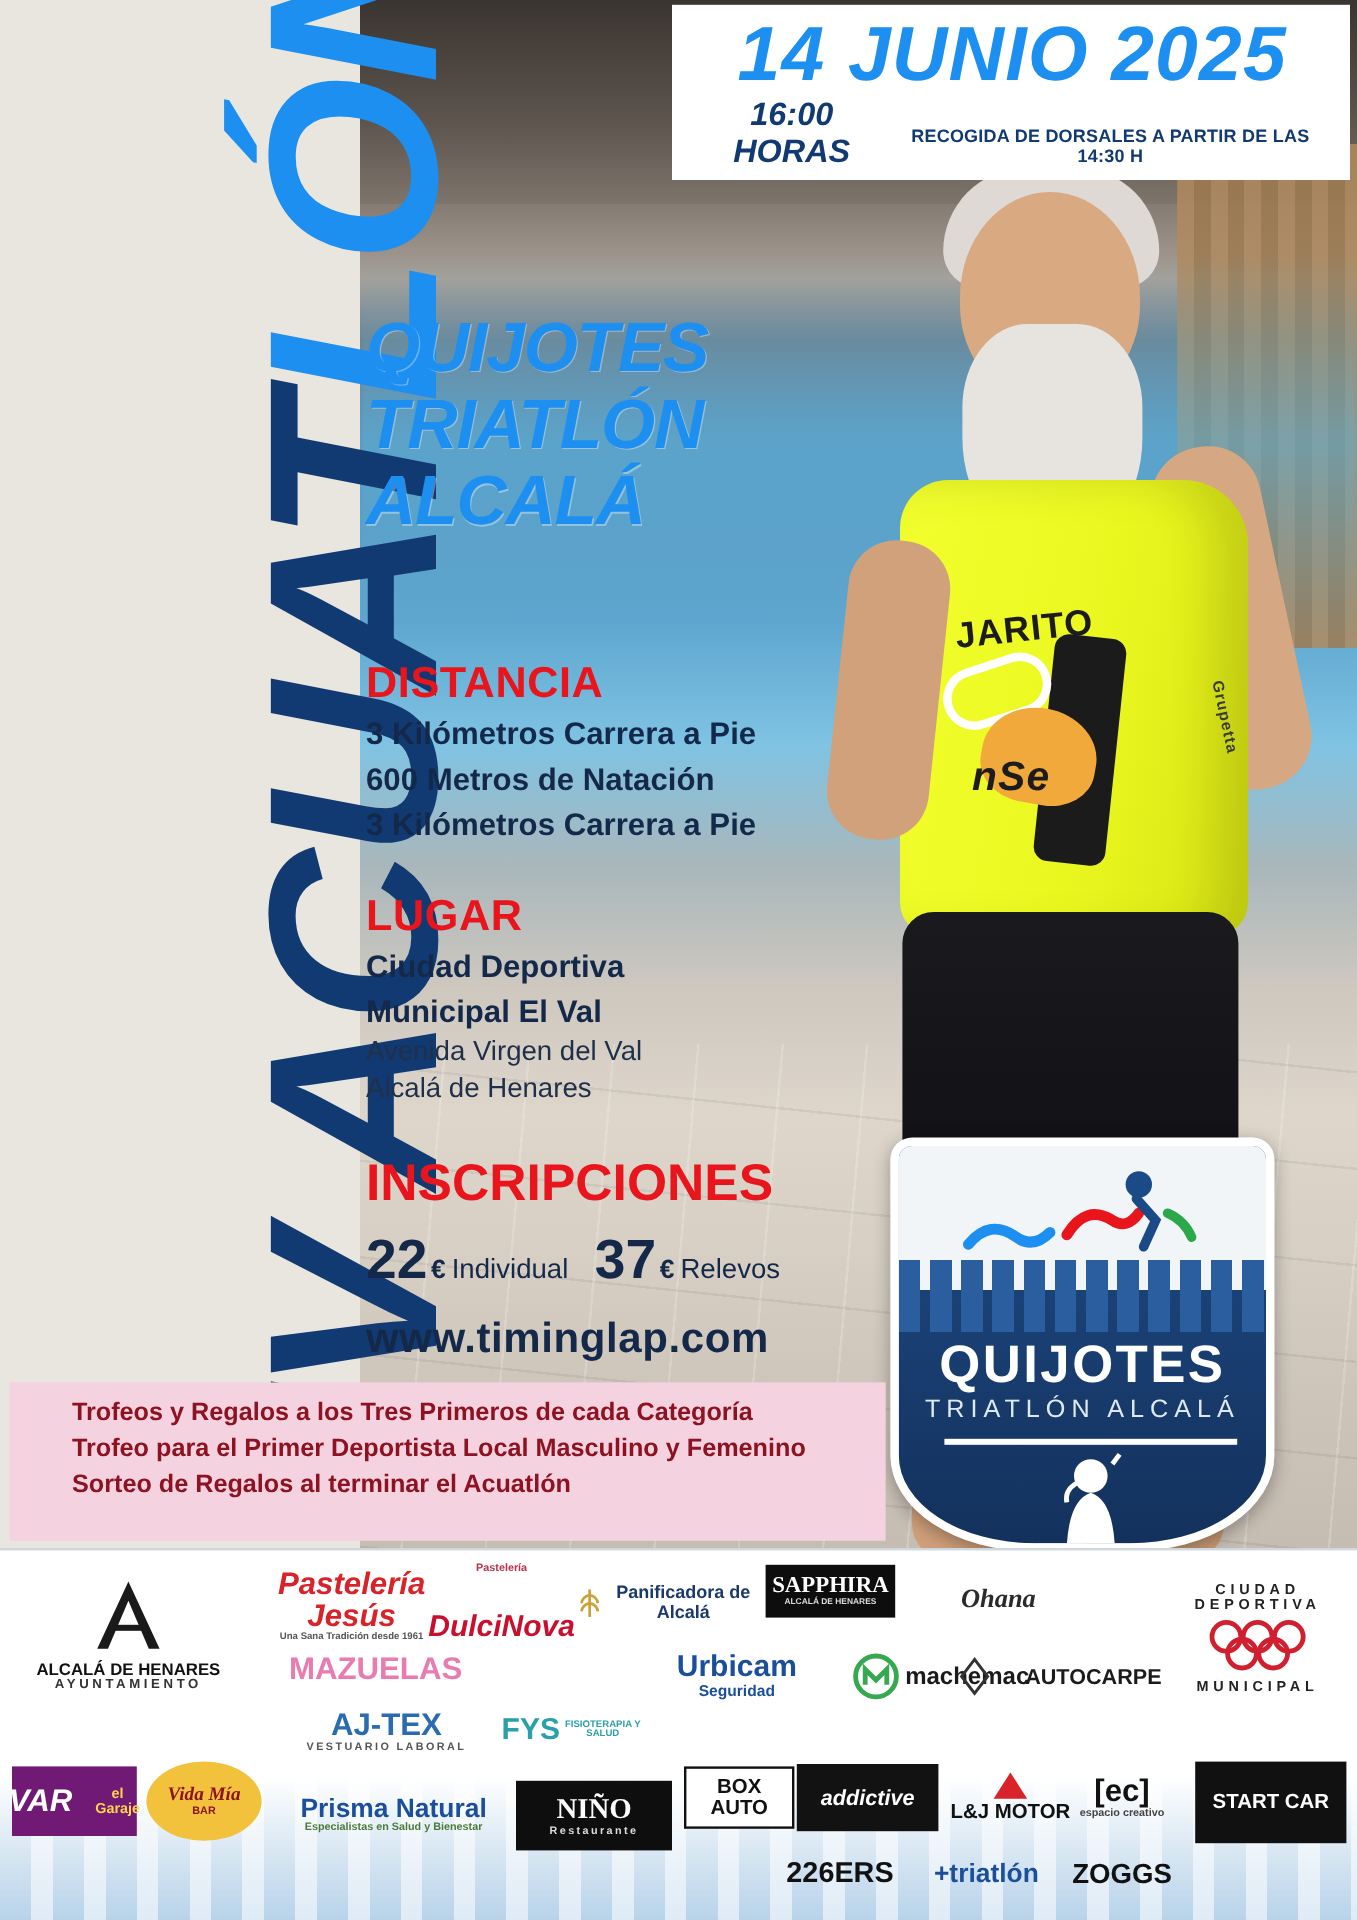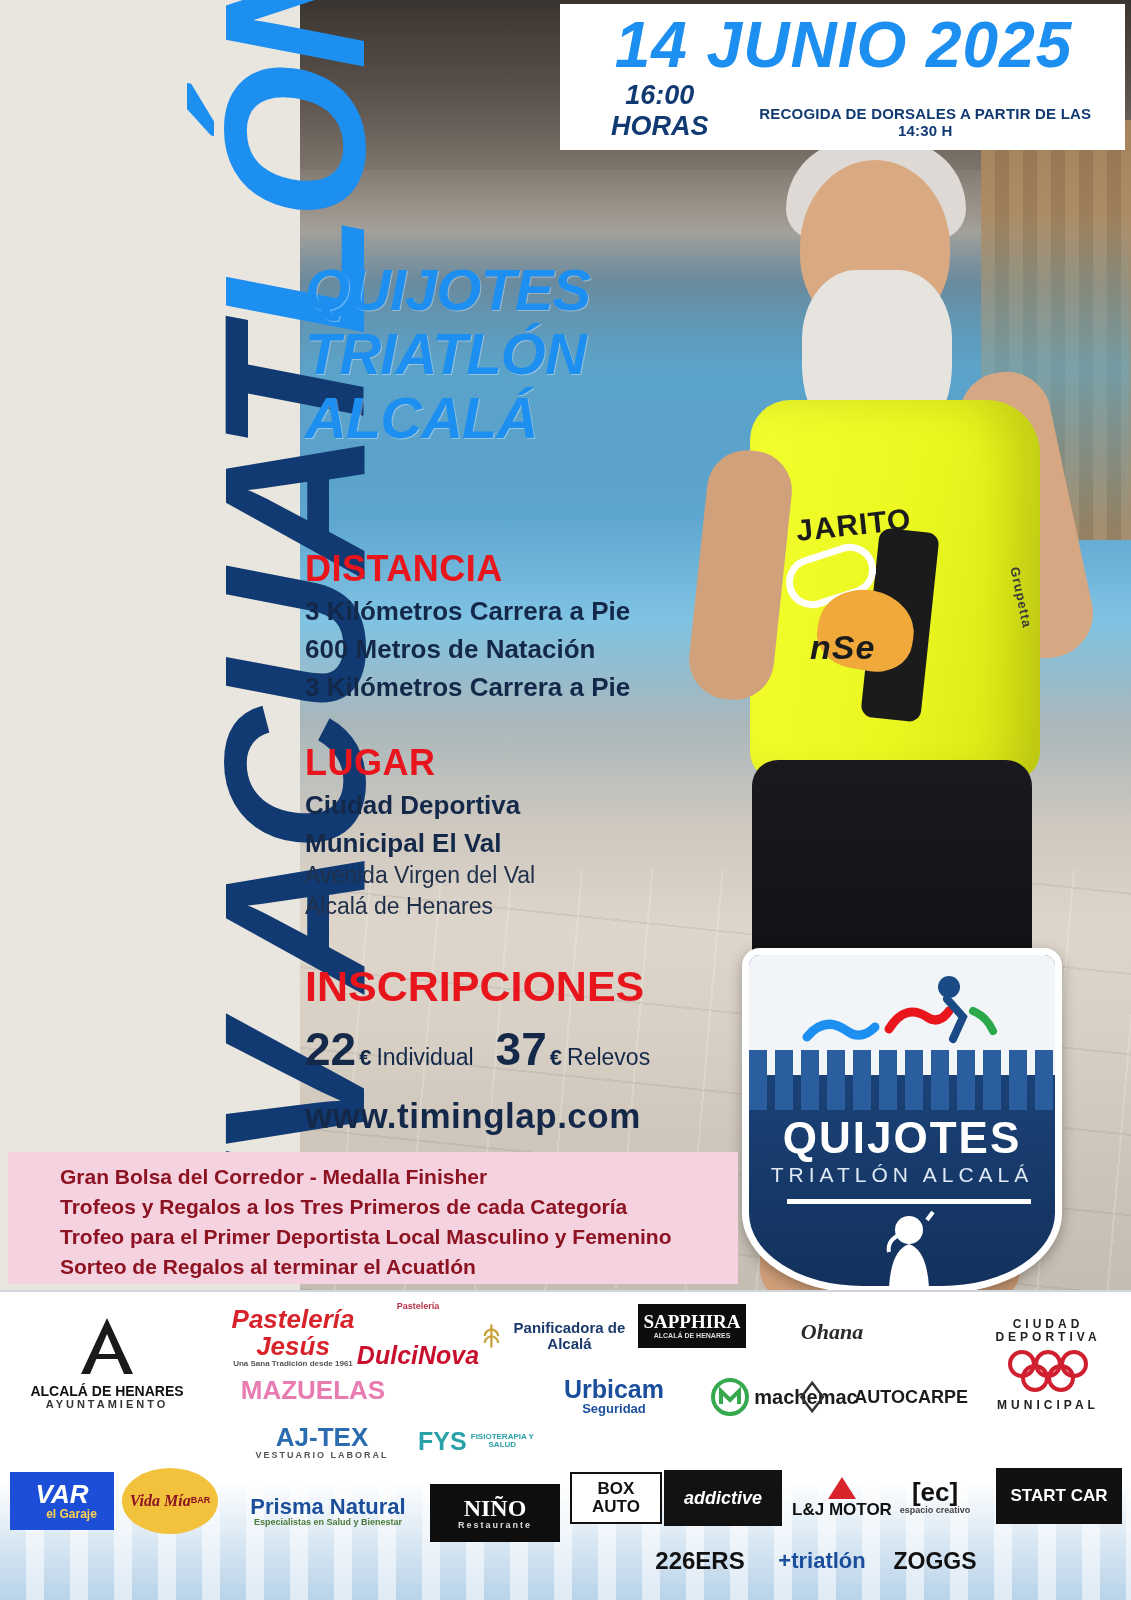--- a/index.html
+++ b/index.html
@@ -263,21 +263,20 @@
     <div class="shield-bar"></div>
     <svg class="shield-knight" viewBox="0 0 84 80">
       <circle cx="42" cy="20" r="14" fill="#fff"></circle>
       <path d="M42 34 q-18 6 -20 44 h40 q-2 -38 -20 -44 z" fill="#fff"></path>
       <path d="M30 26 q-10 6 -8 16" stroke="#fff" stroke-width="4" fill="none"></path>
       <path d="M60 10 l6 -8" stroke="#fff" stroke-width="4"></path>
     </svg>
   </div>
 
   <div class="benefits">
-    <div class="benefit-line">Gran Bolsa del Corredor - Medalla Finisher</div>
     <div class="benefit-line">Trofeos y Regalos a los Tres Primeros de cada Categoría</div>
     <div class="benefit-line">Trofeo para el Primer Deportista Local Masculino y Femenino</div>
     <div class="benefit-line">Sorteo de Regalos al terminar el Acuatlón</div>
   </div>
 
   <div class="sponsors">
     <div class="sky-silhouette"></div>
 
     <div class="sp" style="left:14px; top:10px; width:186px; height:120px; flex-direction:column;">
       <svg width="62" height="64" viewBox="0 0 62 64">
@@ -345,25 +344,25 @@
       </svg>
       <div style="font-size:20px; color:#1b1b1b;">machemac</div>
     </div>
     <div class="sp" style="left:798px; top:78px; width:170px; height:54px;gap:22px;">
       <svg width="34" height="38" viewBox="0 0 34 38" style="margin-right:6px">
         <path d="M17 2 L30 19 L17 36 L4 19 Z" fill="none" stroke="#333" stroke-width="3"></path>
       </svg>
       <div style="font-size:18px; color:#1b1b1b;">AUTOCARPE</div>
     </div>
 
-    <div class="sp" style="left:10px; top:180px; width:104px; height:58px; background:#1d4ed8; flex-direction:column;">
+    <div class="sp" style="left:10px; top:180px; width:104px; height:58px; background:#701a75; flex-direction:row;">
       <div style="font-size:26px; color:#fff; font-style:italic;">VAR</div>
       <div style="font-size:12px; color:#ffd34d;margin-left:19px;">el Garaje</div>
     </div>
-    <div class="sp" style="left:122px; top:176px; width:96px; height:66px; background:#f2c23c; border-radius:50%; flex-direction:row;">
+    <div class="sp" style="left:122px; top:176px; width:96px; height:66px; background:#f2c23c; border-radius:50%; flex-direction:column;">
       <div style="font-size:16px; color:#8d1222; font-family:'Liberation Serif', serif; font-style:italic;">Vida Mía</div>
       <div style="font-size:9px; color:#8d1222;">BAR</div>
     </div>
     <div class="sp" style="left:228px; top:190px; width:200px; height:58px; flex-direction:column;">
       <div style="font-size:22px; color:#1b4f9c;">Prisma Natural</div>
       <div style="font-size:9px; color:#4a7a3a;">Especialistas en Salud y Bienestar</div>
     </div>
     <div class="sp" style="left:430px; top:192px; width:130px; height:58px; background:#0e0e0e; flex-direction:column;">
       <div style="font-size:24px; color:#fff; font-family:'Liberation Serif', serif;">NIÑO</div>
       <div style="font-size:9px; color:#ddd; letter-spacing:2px;">Restaurante</div>
@@ -377,21 +376,21 @@
     <div class="sp" style="left:782px; top:178px; width:120px; height:54px; flex-direction:column;">
       <svg width="32" height="26" viewBox="0 0 32 26">
         <path d="M16 2 L30 24 H2 Z" fill="#d8232a"></path>
       </svg>
       <div style="font-size:17px; color:#111;">L&amp;J MOTOR</div>
     </div>
     <div class="sp" style="left:880px; top:176px; width:110px; height:58px; flex-direction:column;">
       <div style="font-size:26px; color:#111;">[ec]</div>
       <div style="font-size:9px; color:#444;">espacio creativo</div>
     </div>
-    <div class="sp" style="left:996px; top:176px; width:126px; height:56px; background:#111;">
+    <div class="sp" style="left:996px; top:176px; width:126px; height:68px; background:#111;">
       <div style="font-size:17px; color:#fff;">START CAR</div>
     </div>
 
     <div class="sp" style="left:640px; top:248px; width:120px; height:42px;">
       <div style="font-size:24px; color:#111;">226ERS</div>
     </div>
     <div class="sp" style="left:752px; top:248px; width:140px; height:42px;">
       <div style="font-size:22px; color:#1b4f9c;">+triatlón</div>
     </div>
     <div class="sp" style="left:876px; top:248px; width:118px; height:42px;">

